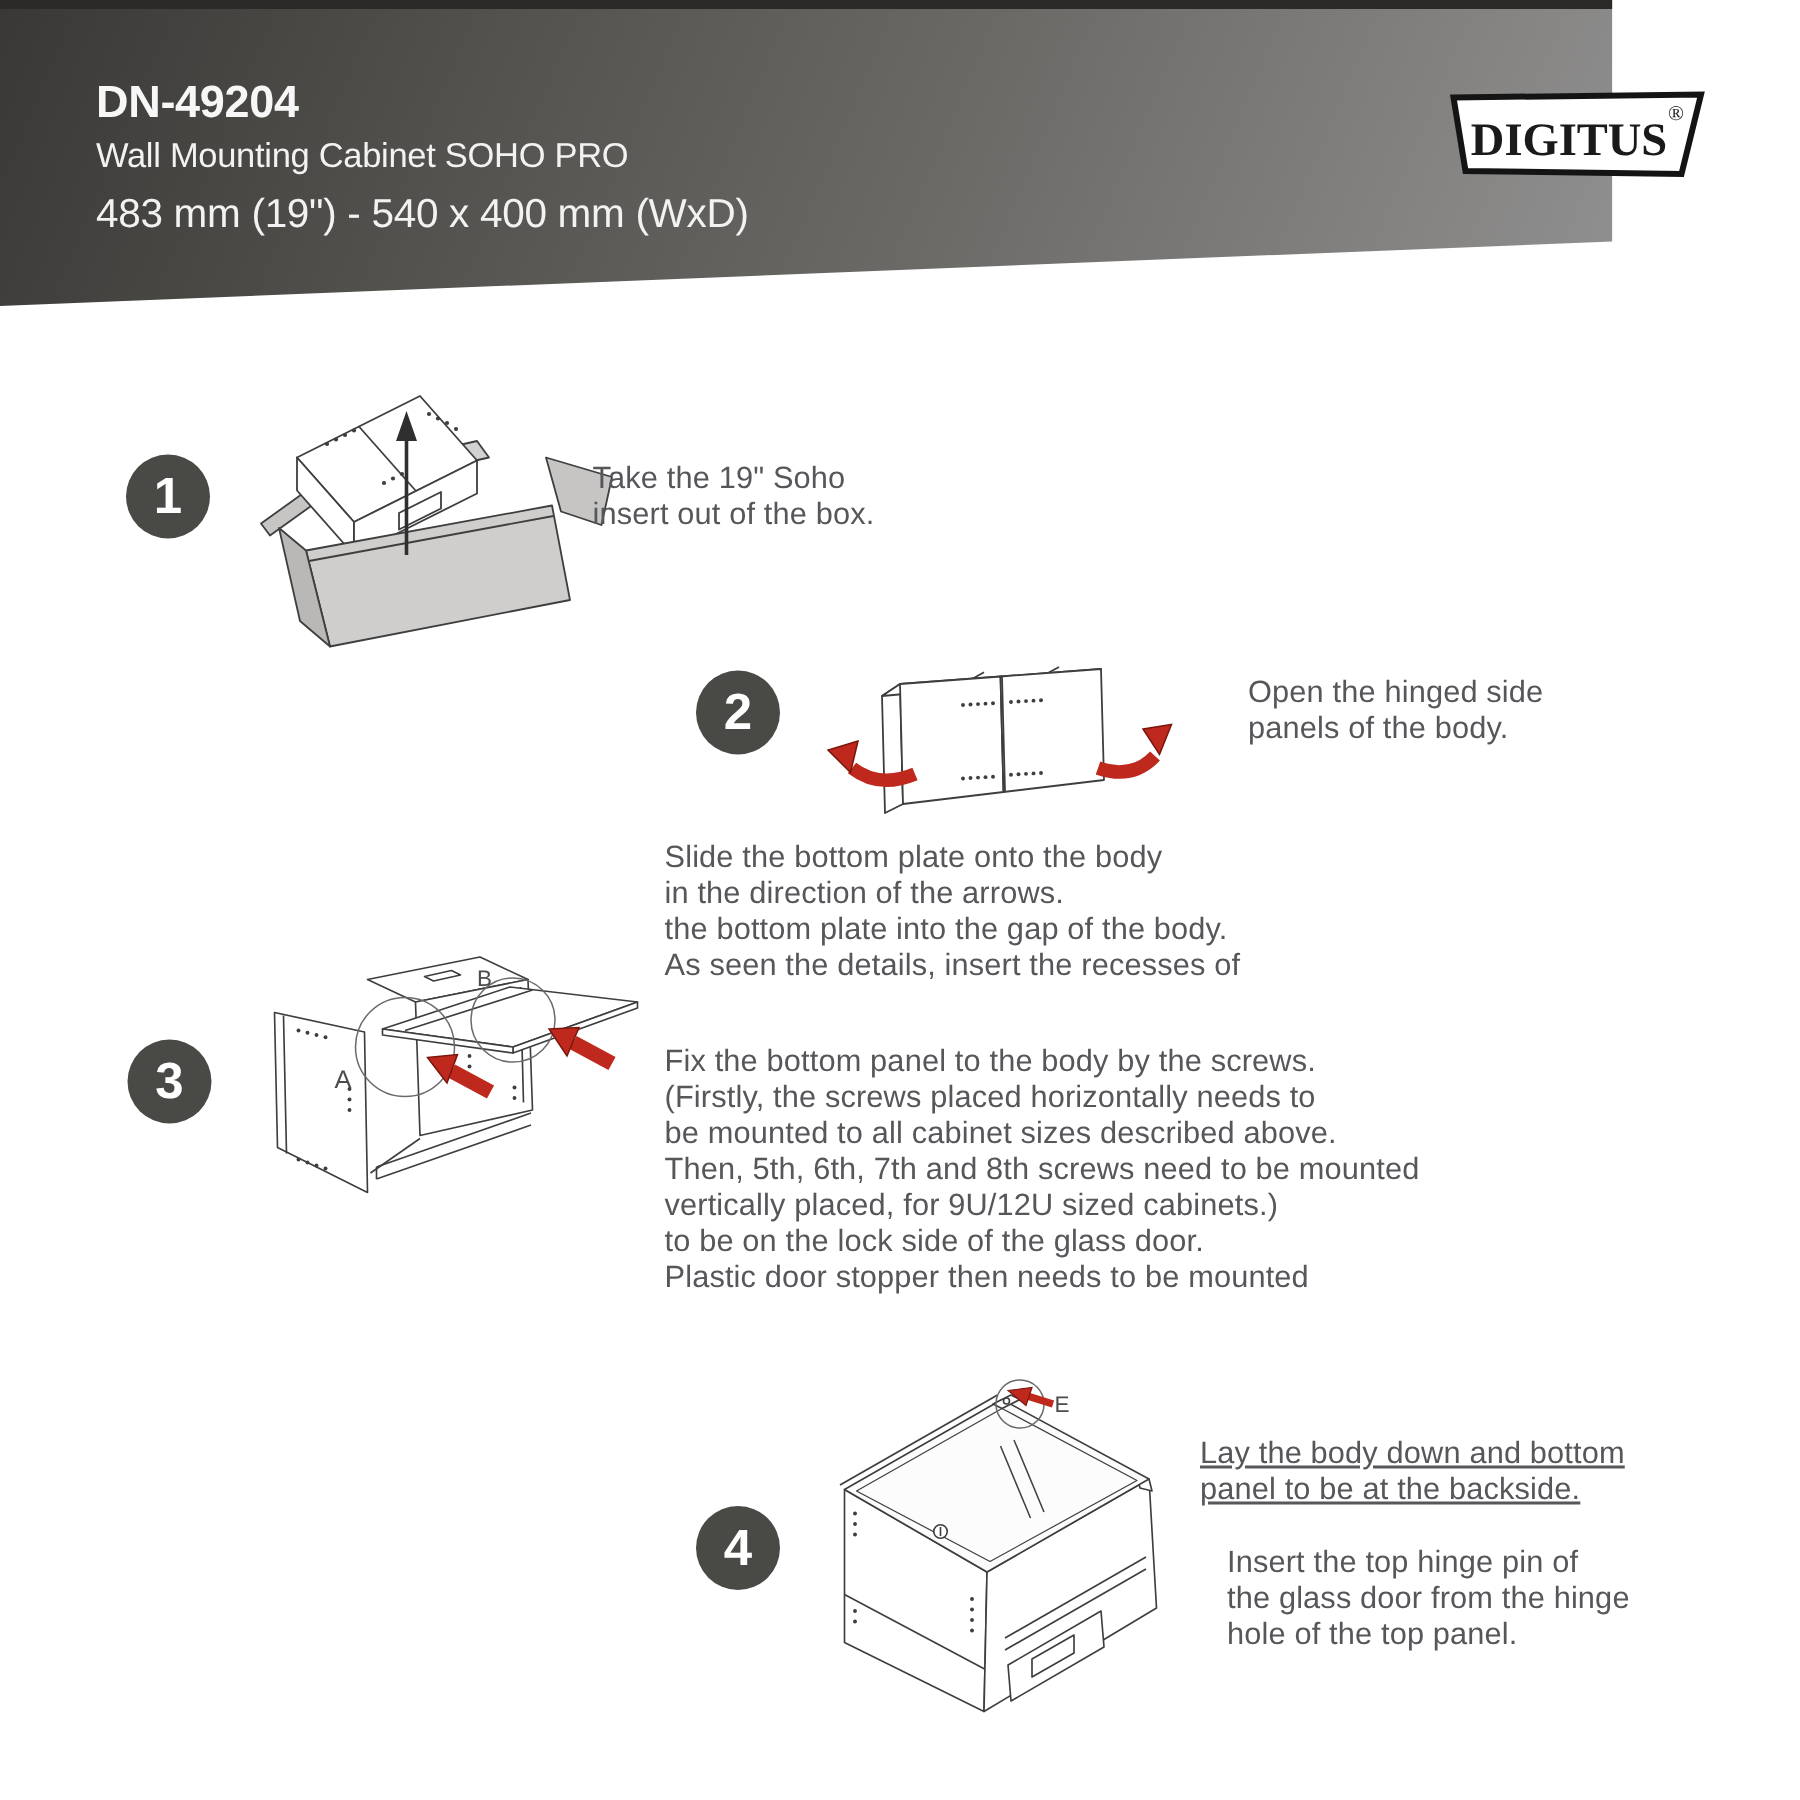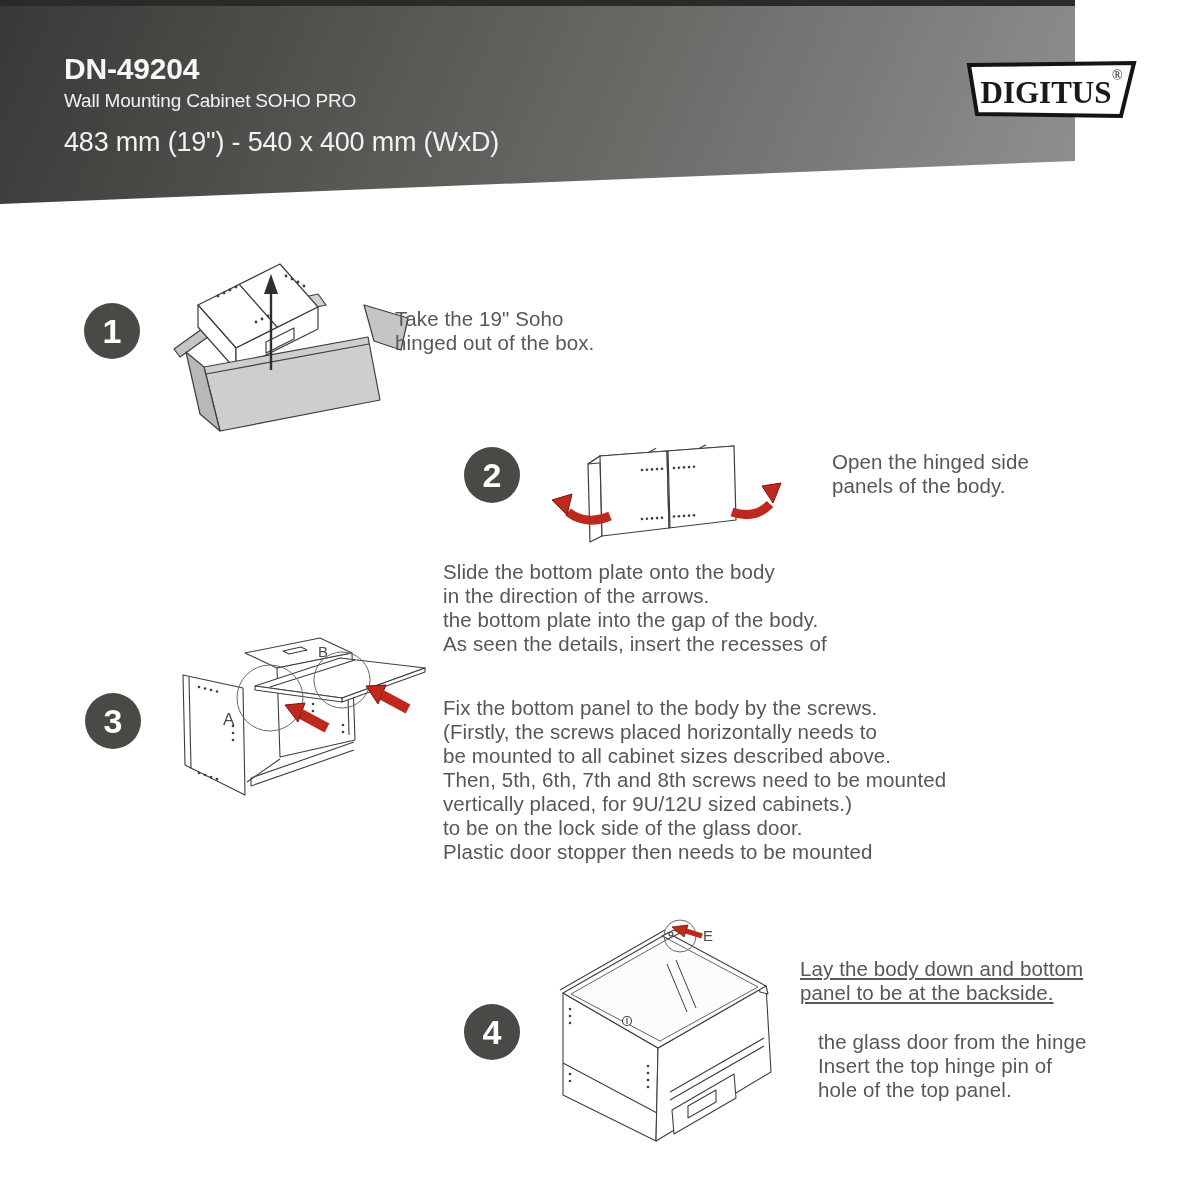--- a/index.html
+++ b/index.html
@@ -9,21 +9,21 @@
   }
   .abs{position:absolute;}
   
   .band{
     position:absolute;left:0;top:0;width:1075px;height:206px;
     background:linear-gradient(113deg,#393836 0%,#54524e 30%,#6c6b68 60%,#919090 100%);
     clip-path:polygon(0 0,100% 0,100% 161px,0 204px);
   }
   .band-topstrip{position:absolute;left:0;top:0;width:100%;height:6px;background:#2b2a28;}
   .h-model{position:absolute;left:64px;top:52px;font-size:30px;font-weight:bold;color:#f7f7f7;letter-spacing:-0.2px;}
-  .h-title{position:absolute;left:64px;top:90px;font-size:19px;font-weight:400;color:#f2f2f2;letter-spacing:-0.2px;}
+  .h-title{position:absolute;left:64px;top:90px;font-size:23px;font-weight:400;color:#f2f2f2;letter-spacing:-0.2px;}
   .h-dims{position:absolute;left:64px;top:127px;font-size:27px;font-weight:400;color:#f2f2f2;letter-spacing:-0.2px;}
   .logo{position:absolute;left:966px;top:60px;}
   
   .step-circle{
     position:absolute;width:56px;height:56px;border-radius:50%;
     background:#494946;color:#ffffff;display:flex;align-items:center;justify-content:center;
     font-size:34px;font-weight:bold;
   }
   .itext{position:absolute;color:#57565a;font-size:20.5px;line-height:24px;letter-spacing:0.1px;}
   .itext div{white-space:nowrap;}
@@ -77,21 +77,21 @@
     <polygon points="18,104 36,119 52,183 32,166" fill="#b9b8b6"></polygon>
     <line x1="38" y1="126" x2="201" y2="96"></line>
   </g>
   <g>
     <line x1="103" y1="122" x2="103" y2="34" stroke="#2f2f2f" stroke-width="2.4"></line>
     <polygon points="96,46 103,26 110,46" fill="#2f2f2f"></polygon>
   </g>
 </svg>
 <div class="itext" style="left:395px;top:307px;">
   <div>Take the 19" Soho</div>
-  <div>hinged out of the box.</div>
+  <div>insert out of the box.</div>
 </div>
 
 <div class="step-circle" style="left:464px;top:447px;">
   <span>2</span>
 </div>
 <svg class="abs" style="left:536px;top:418px;" width="248" height="126" viewBox="0 0 248 126">
   <g stroke="#3e3e3e" stroke-width="1.2" fill="#ffffff" stroke-linejoin="round">
     <polygon points="52,46 64,38 66,118 54,124"></polygon>
     <polygon points="52,46 64,38 198,28 187,34"></polygon>
     <line x1="112" y1="34.7" x2="120" y2="30.2"></line>
@@ -245,16 +245,16 @@
     <line x1="136" y1="17" x2="152" y2="22" stroke="#bf281c" stroke-width="5"></line>
     <polygon points="122,13 138,11 134,23" fill="#bf281c" stroke="#7a150e" stroke-width="0.8"></polygon>
   </g>
   <text x="153" y="27" font-size="15">E</text>
 </svg>
 <div class="itext" style="left:800px;top:957px;text-decoration:underline;">
   <div>Lay the body down and bottom</div>
   <div>panel to be at the backside.</div>
 </div>
 <div class="itext" style="left:818px;top:1030px;">
+  <div>Insert the top hinge pin of</div>
   <div>the glass door from the hinge</div>
-  <div>Insert the top hinge pin of</div>
   <div>hole of the top panel.</div>
 </div>
 
 </body></html>

